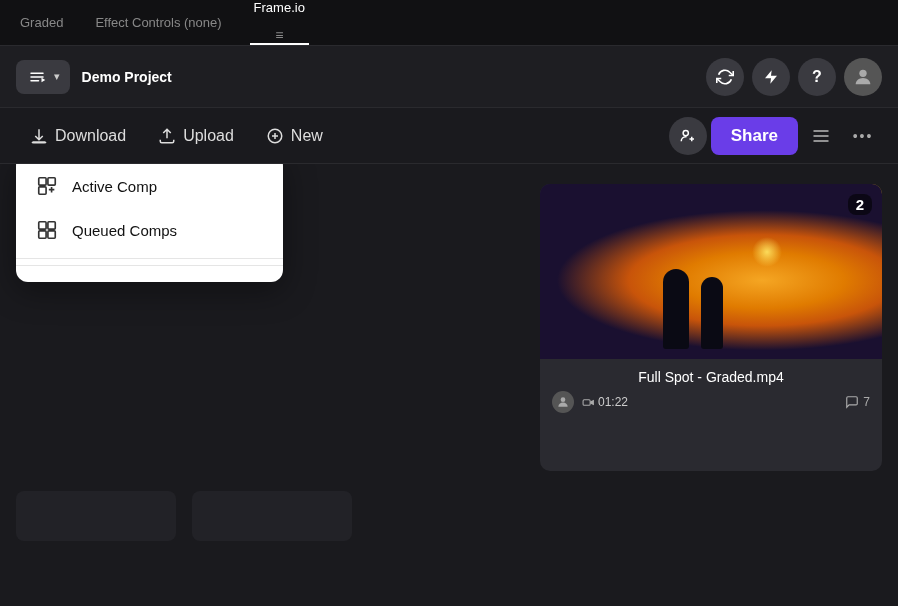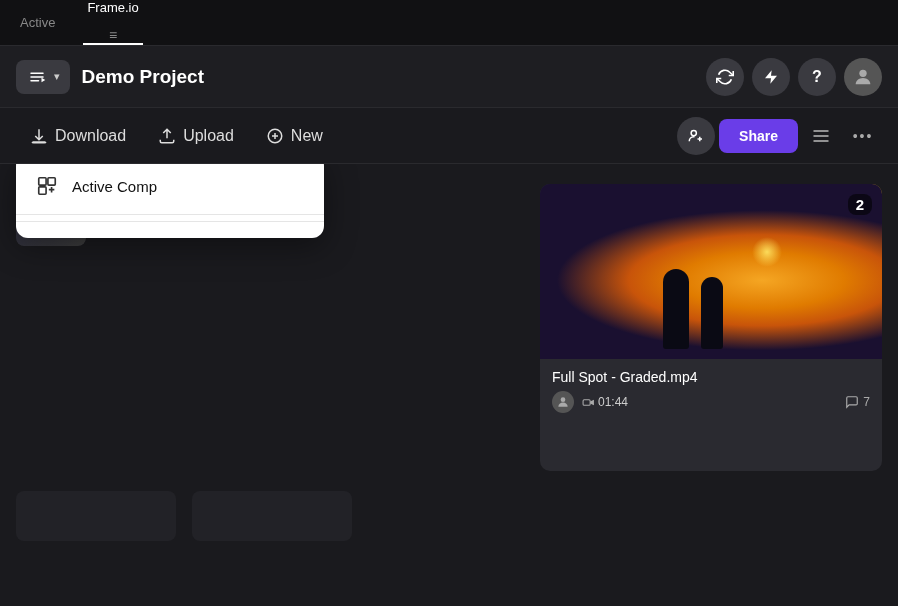--- a/index.html
+++ b/index.html
@@ -74,21 +74,21 @@
     .project-icon svg {
       width: 18px;
       height: 18px;
       fill: #fff;
     }
     .chevron-down {
       font-size: 11px;
       color: #ccc;
     }
     .project-title {
-      font-size: 19px;
+      font-size: 14px;
       font-weight: 600;
       color: #fff;
       margin-left: 12px;
       flex: 1;
     }
     .header-actions {
       display: flex;
       align-items: center;
       gap: 8px;
     }
@@ -157,21 +157,21 @@
       justify-content: center;
       cursor: pointer;
       color: #fff;
       font-size: 14px;
     }
     .share-btn {
       background: #6a3de8;
       color: #fff;
       padding: 9px 20px;
       border-radius: 8px;
-      font-size: 14px;
+      font-size: 17px;
       font-weight: 600;
       cursor: pointer;
       border: none;
       font-family: inherit;
     }
     .list-view-btn {
       width: 38px;
       height: 38px;
       border-radius: 8px;
       background: transparent;
@@ -203,21 +203,21 @@
     }
 
     
     .dropdown-menu {
       position: absolute;
       top: -10px;
       left: 16px;
       background: #fff;
       border-radius: 12px;
       padding: 10px 0;
-      width: 308px;
+      width: 267px;
       box-shadow: 0 8px 32px rgba(0,0,0,0.4);
       z-index: 100;
     }
     .menu-item {
       display: flex;
       align-items: center;
       gap: 14px;
       padding: 11px 20px;
       cursor: pointer;
       font-size: 15px;
@@ -284,20 +284,21 @@
       padding: 2px 8px;
     }
     .card-info {
       padding: 10px 12px 12px;
     }
     .card-title {
       font-size: 14px;
       font-weight: 500;
       color: #fff;
       margin-bottom: 6px;
+      text-align: center;
     }
     .card-meta {
       display: flex;
       align-items: center;
       justify-content: space-between;
     }
     .card-meta-left {
       display: flex;
       align-items: center;
       gap: 8px;
@@ -343,21 +344,24 @@
       background: #2a2a30;
       border-radius: 8px;
       opacity: 0.5;
     }
   </style>
 </head>
 <body>
 
 <div class="tab-bar">
   <div class="tab-item">
-    <span>Active</span>
+    <span>Graded</span>
+  </div>
+  <div class="tab-item">
+    <span>Effect Controls (none)</span>
   </div>
   <div class="tab-item active tab-item-frameio">
     <span>Frame.io</span>
     <span class="tab-menu-icon">≡</span>
   </div>
 </div>
 
 <div class="header">
   <div class="project-selector">
     <div class="project-icon">
@@ -453,20 +457,29 @@
   <div class="dropdown-menu">
     <div class="menu-item">
       <svg viewBox="0 0 24 24">
         <rect x="3" y="3" width="8" height="8" rx="1"></rect>
         <rect x="13" y="3" width="8" height="8" rx="1"></rect>
         <rect x="3" y="13" width="8" height="8" rx="1"></rect>
         <path d="M17 13v6M14 16h6"></path>
       </svg>
       <span>Active Comp</span>
     </div>
+    <div class="menu-item">
+      <svg viewBox="0 0 24 24">
+        <rect x="3" y="3" width="8" height="8" rx="1"></rect>
+        <rect x="13" y="3" width="8" height="8" rx="1"></rect>
+        <rect x="3" y="13" width="8" height="8" rx="1"></rect>
+        <rect x="13" y="13" width="8" height="8" rx="1"></rect>
+      </svg>
+      <span>Queued Comps</span>
+    </div>
     <div class="menu-divider"></div>
     <div class="menu-divider"></div>
   </div>
 
   <div class="main-card">
     <div class="main-card-thumb">
       <div class="sunset-bg"></div>
 
       <div style="position:absolute;bottom:10px;left:36%;width:26px;height:80px;background:#0a0a14;border-radius:13px 13px 3px 3px;"></div>
       <div style="position:absolute;bottom:10px;left:47%;width:22px;height:72px;background:#0a0a14;border-radius:11px 11px 3px 3px;"></div>
@@ -482,21 +495,21 @@
             <svg width="14" height="14" viewBox="0 0 24 24" fill="#aaa">
               <circle cx="12" cy="8" r="4"></circle>
               <path d="M4 20c0-4 3.6-7 8-7s8 3 8 7"></path>
             </svg>
           </div>
           <div class="video-icon-inline">
             <svg width="13" height="13" viewBox="0 0 24 24" fill="none" stroke="#aaa" stroke-width="2">
               <rect x="2" y="7" width="13" height="10" rx="2"></rect>
               <polygon points="15,10 22,7 22,17 15,14" fill="#aaa" stroke="none"></polygon>
             </svg>
-            <span class="duration">01:44</span>
+            <span class="duration">01:22</span>
           </div>
         </div>
         <div class="comment-meta">
           <svg width="14" height="14" viewBox="0 0 24 24" fill="none" stroke="#aaa" stroke-width="2">
             <path d="M21 15a2 2 0 01-2 2H7l-4 4V5a2 2 0 012-2h14a2 2 0 012 2z"></path>
           </svg>
           <span>7</span>
         </div>
       </div>
     </div>

